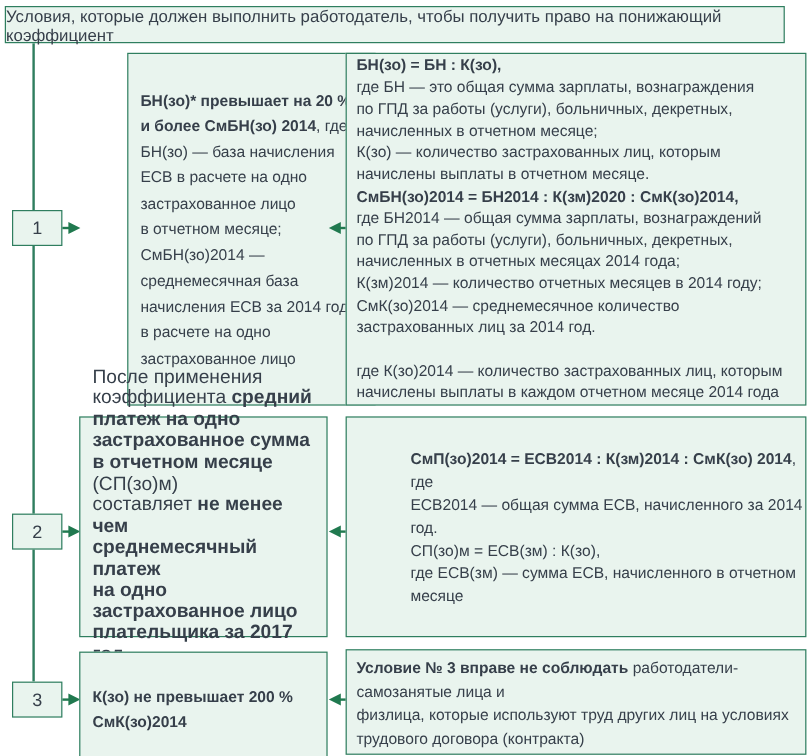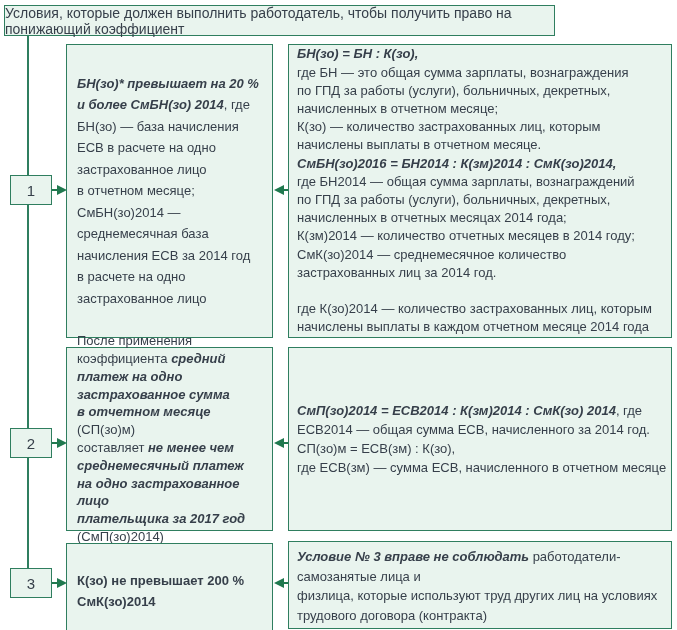--- a/index.html
+++ b/index.html
@@ -8,55 +8,55 @@
     font-family:"Liberation Sans",sans-serif;
     color:var(--text,#363f4a);
     overflow:hidden;
   }
   .box{
     position:absolute;box-sizing:border-box;
     background:var(--box-fill,#e9f4ee);
     border:1.5px solid var(--box-border,#2f7e5f);
   }
   .header{
-    left:4px;top:5px;width:551px;height:31px;
+    left:4px;top:5px;width:650px;height:31px;
     display:flex;align-items:center;justify-content:center;
     font-size:14px;
   }
   .vline{
     position:absolute;left:27px;top:36px;width:2px;height:532px;
     background:var(--box-border,#2f7e5f);
   }
   .numbox{
     left:10px;width:42px;height:30px;
     display:flex;align-items:center;justify-content:center;
     font-size:15px;
   }
   #num1{top:175px}
   #num2{top:428px}
   #num3{top:568px}
 
   .mid{left:66px;width:207px;display:flex;align-items:center;}
   .mid .txt{white-space:pre-wrap;padding:2px 4px 2px 10px;}
-  #mid1{top:44px;height:294px;font-size:13px;line-height:21.5px;}
-  #mid2{top:347px;height:184px;font-size:13px;line-height:17.8px;}
+  #mid1{top:44px;height:294px;font-size:13px;line-height:21.5px;margin-left:40px;}
+  #mid2{top:347px;height:184px;font-size:16px;line-height:17.8px;}
   #mid3{top:543px;height:95px;font-size:13px;line-height:21px;font-weight:bold;}
 
   .rightbox{left:288px;width:384px;display:flex;align-items:center;}
   .rightbox .txt{white-space:pre-wrap;padding:2px 2px 2px 8px;}
   #right1{top:44px;height:294px;font-size:13px;line-height:18.2px;}
-  #right2{top:347px;height:184px;font-size:13px;line-height:19px;}
+  #right2{top:347px;height:184px;font-size:13px;line-height:19px;padding-left:45px;}
   #right3{top:541px;height:88px;font-size:13px;line-height:19.5px;align-items:flex-start;}
   #right3 .txt{padding-top:5px;}
 
   .hline{position:absolute;height:2px;background:var(--arrow,#20794f);}
   .tri{position:absolute;width:0;height:0;border-top:5px solid transparent;border-bottom:5px solid transparent;}
   .tri-right{border-left:10px solid var(--arrow,#20794f);}
   .tri-left{border-right:10px solid var(--arrow,#20794f);}
-  b,.b{font-weight:bold;font-style:italic;}
+  b,.b{font-weight:bold;}
 </style>
 </head>
 <body>
 
 <div class="canvas">
 
   <div class="vline"></div>
 
   <div class="box header">
     <span>Условия, которые должен выполнить работодатель, чтобы получить право на понижающий коэффициент</span>
@@ -85,21 +85,21 @@
   <div class="tri tri-left" style="left:274px;top:185px;"></div>
   <div class="hline" style="left:282px;top:189px;width:7px;"></div>
 
   <div class="box rightbox" id="right1">
     <div class="txt"><span class="b">БН(зо) = БН : К(зо),</span><span>
 где БН — это общая сумма зарплаты, вознаграждения
 по ГПД за работы (услуги), больничных, декретных,
 начисленных в отчетном месяце;
 К(зо) — количество застрахованных лиц, которым
 начислены выплаты в отчетном месяце.
-</span><span class="b">СмБН(зо)2016 = БН2014 : К(зм)2014 : СмК(зо)2014,</span><span>
+</span><span class="b">СмБН(зо)2014 = БН2014 : К(зм)2020 : СмК(зо)2014,</span><span>
 где БН2014 — общая сумма зарплаты, вознаграждений
 по ГПД за работы (услуги), больничных, декретных,
 начисленных в отчетных месяцах 2014 года;
 К(зм)2014 — количество отчетных месяцев в 2014 году;
 СмК(зо)2014 — среднемесячное количество
 застрахованных лиц за 2014 год.
 </span><span>
 где К(зо)2014 — количество застрахованных лиц, которым
 начислены выплаты в каждом отчетном месяце 2014 года</span></div>
   </div>

